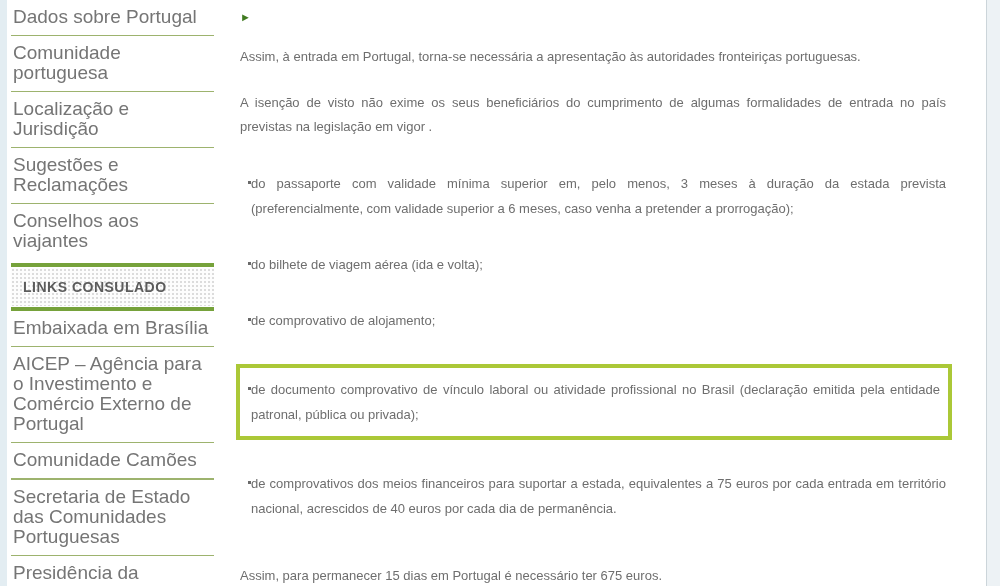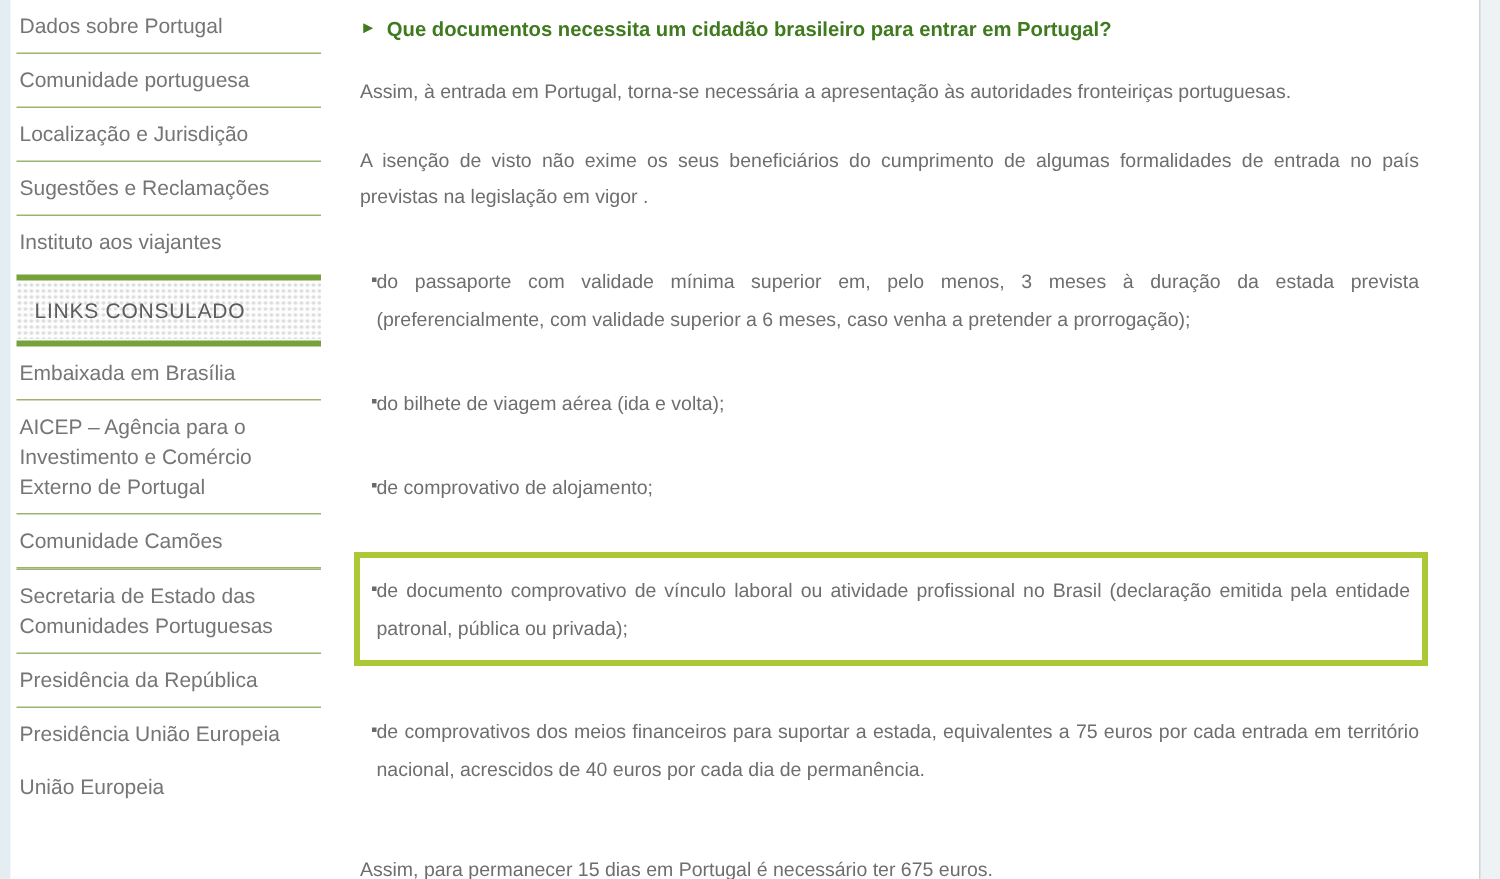--- a/index.html
+++ b/index.html
@@ -23,37 +23,37 @@
   }
   .right-strip{
     position:absolute;right:0;top:0;width:14px;height:586px;
     background:#edf2f5;border-left:1px solid #ccd5da;
   }
   
   .sidebar{
     position:absolute;left:11px;top:0;width:203px;
   }
   .side-item{
-    font-size:14px;color:var(--sidebar-text);
+    font-size:19px;color:var(--sidebar-text);
     padding:7px 0 8px 2px;line-height:20px;cursor:pointer;
   }
   .side-divider{
     border-bottom:1px solid var(--divider);
     margin:0 0 0 0;
   }
   .section-header-block{margin-top:4px;}
   .green-bar{height:4px;background:var(--green-bar);}
   .section-header{
     margin:1px 0;
     background-color:#fdfdfd;
     background-image:
       radial-gradient(#dcdcdc 1px, transparent 1.2px);
     background-size:4px 4px;
     padding:11px 0 11px 12px;
-    font-size:14px;font-weight:normal;color:#5c5c5c;
+    font-size:14px;font-weight:bold;color:#5c5c5c;
     letter-spacing:0.5px;
   }
   
   .main{
     position:absolute;left:240px;top:0;width:706px;
     color:var(--body-text);font-size:13px;
   }
   .question-title{
     margin-top:12px;
     color:var(--heading-green);font-weight:bold;font-size:13.5px;
@@ -89,21 +89,21 @@
 <div class="sidebar">
   <div>
       <div class="side-item">Dados sobre Portugal</div>
       <div class="side-divider"></div>
       <div class="side-item">Comunidade portuguesa</div>
       <div class="side-divider"></div>
       <div class="side-item">Localização e Jurisdição</div>
       <div class="side-divider"></div>
       <div class="side-item">Sugestões e Reclamações</div>
       <div class="side-divider"></div>
-      <div class="side-item">Instituto aos viajantes</div>
+      <div class="side-item">Conselhos aos viajantes</div>
     </div>
   <div class="section-header-block">
     <div class="green-bar"></div>
     <div class="section-header">LINKS CONSULADO</div>
     <div class="green-bar"></div>
   </div>
   <div>
       <div class="side-item">Embaixada em Brasília</div>
       <div class="side-divider"></div>
       <div class="side-item">AICEP – Agência para o Investimento e Comércio Externo de Portugal</div>
@@ -116,21 +116,20 @@
       <div class="side-item">Presidência da República</div>
       <div class="side-divider"></div>
       <div class="side-item">Presidência União Europeia</div>
       <div class="side-item">União Europeia</div>
     </div>
 </div>
 
 <div class="main">
   <div class="question-title">
     <span class="arrow-icon">►</span>
-    <span>Que documentos necessita um cidadão brasileiro para entrar em Portugal?</span>
   </div>
 
   <p class="body-par intro-2">Assim, à entrada em Portugal, torna-se necessária a apresentação às autoridades fronteiriças portuguesas.</p>
   <p class="body-par">A isenção de visto não exime os seus beneficiários do cumprimento de algumas formalidades de entrada no país previstas na legislação em vigor .</p>
 
   <div class="req-list">
       <div class="req">
         <span class="bullet"></span>
         <span class="req-text">do passaporte com validade mínima superior em, pelo menos, 3 meses à duração da estada prevista (preferencialmente, com validade superior a 6 meses, caso venha a pretender a prorrogação);</span>
       </div>

